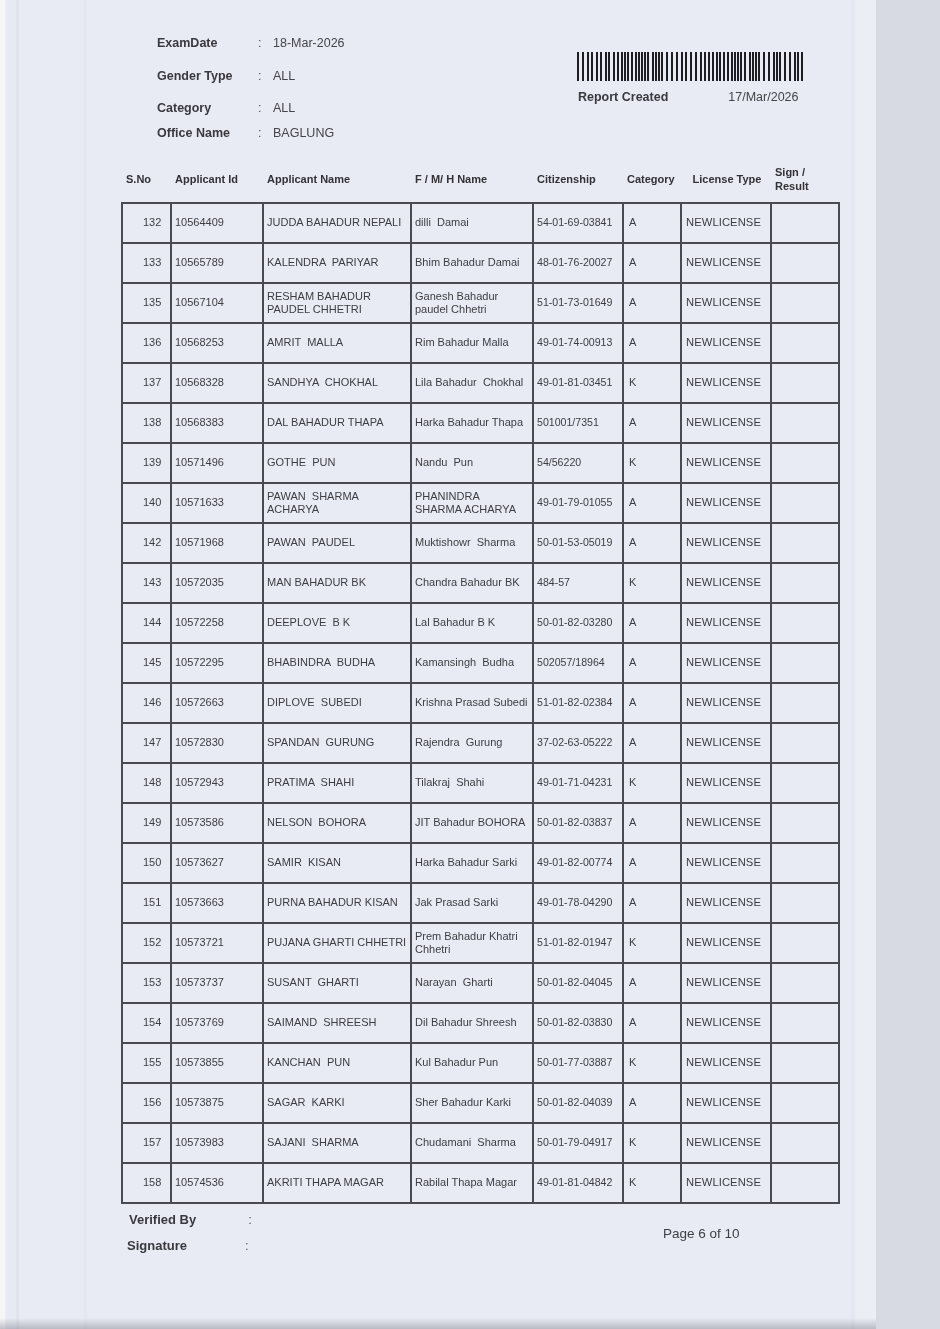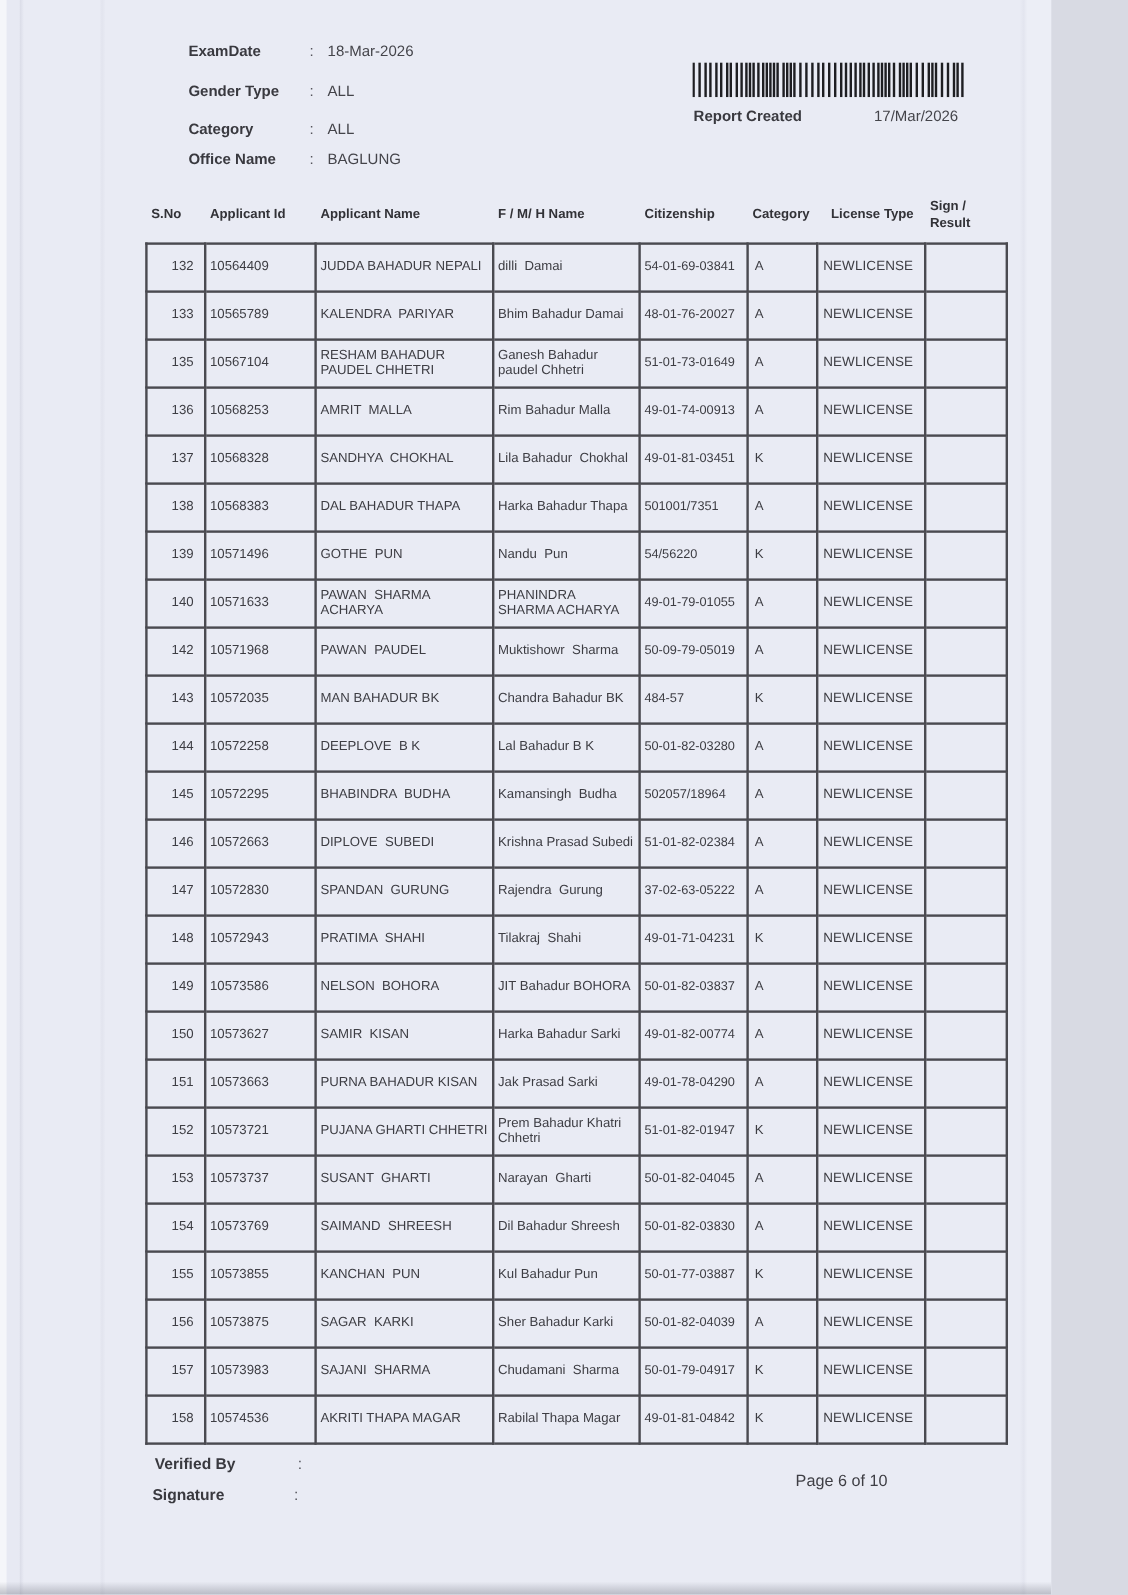--- a/index.html
+++ b/index.html
@@ -189,21 +189,21 @@
           <td>49-01-79-01055</td>
           <td>A</td>
           <td>NEWLICENSE</td>
           <td></td>
         </tr>
         <tr>
           <td>142</td>
           <td>10571968</td>
           <td>PAWAN  PAUDEL</td>
           <td>Muktishowr  Sharma</td>
-          <td>50-09-79-05019</td>
+          <td>50-01-53-05019</td>
           <td>A</td>
           <td>NEWLICENSE</td>
           <td></td>
         </tr>
         <tr>
           <td>143</td>
           <td>10572035</td>
           <td>MAN BAHADUR BK</td>
           <td>Chandra Bahadur BK</td>
           <td>484-57</td>

